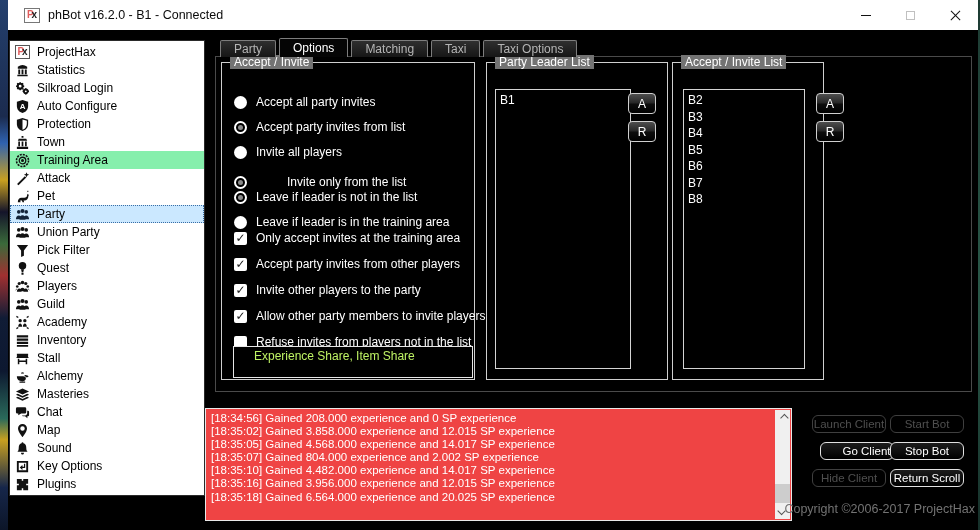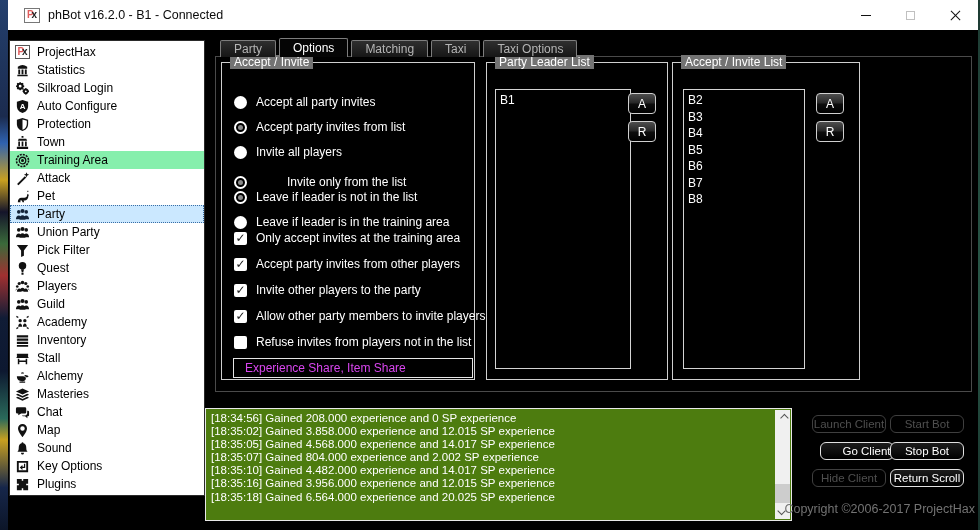--- a/index.html
+++ b/index.html
@@ -55,32 +55,32 @@
   .radio-row.gap-tight { margin-bottom:1px; }
   .radio { width:13px; height:13px; border-radius:50%; background:#fff; flex:none; position:relative; }
   .radio-row.checked .radio { background:#000; border:2px solid #fff; }
   .radio-row.checked .radio::after { content:""; position:absolute; inset:2px; border-radius:50%; background:#8a8a8a; }
   .rlbl { font-size:12px; color:#fff; white-space:nowrap; }
   .check-block { position:absolute; left:12px; top:168px; }
   .cb-row { display:flex; align-items:center; gap:9px; margin-bottom:12px; cursor:default; }
   .checkbox { width:13px; height:13px; background:#fff; border-radius:2px; flex:none; color:#181818; font-size:12px; line-height:12px; font-weight:bold; text-align:center; }
   .cb-row.checked .checkbox::after { content:"✓"; }
 
-  .share-combo { position:absolute; left:11px; bottom:1px; right:1px; height:20px; border:1px solid #e6e6e6; background:#000;
-    font-size:12px; color:#d946ef; line-height:18px; padding-left:11px; white-space:nowrap; overflow:hidden; }
+  .share-combo { position:absolute; left:11px; bottom:1px; right:1px; height:32px; border:1px solid #e6e6e6; background:#000;
+    font-size:12px; color:#bef264; line-height:18px; padding-left:20px; white-space:nowrap; overflow:hidden; }
 
   
   .listbox { position:absolute; border:1px solid #d4d4d4; background:#000; padding:2px 0 0 4px; overflow:hidden; }
   .listbox .li { font-size:12px; color:#fff; line-height:16.5px; }
   .mini-btn { position:absolute; width:28px; height:21px; border:1px solid #cfcfcf; border-radius:4px; color:#fff; font-size:12px;
     display:flex; align-items:center; justify-content:center;
     background:linear-gradient(180deg,#4e4e4e 0%,#262626 48%,#0d0d0d 52%,#000 100%); }
 
   
-  .log { position:absolute; left:205px; top:408px; width:587px; height:113px; border:1px solid #e8e8e8; background:#4d7c0f; }
+  .log { position:absolute; left:205px; top:408px; width:587px; height:113px; border:1px solid #e8e8e8; background:#ef4444; }
   .log-lines { position:absolute; left:5px; top:3px; right:20px; }
   .log-line { font-size:11.5px; color:#fff; line-height:13.1px; white-space:nowrap; }
   .scrollbar { position:absolute; top:1px; right:1px; bottom:1px; width:15px; background:#f0f0f0; }
   .sb-btn { position:absolute; left:0; width:15px; height:16px; background:#f0f0f0; display:flex; align-items:center; justify-content:center; }
   .sb-up { top:0; } .sb-down { bottom:0; }
   .chev { width:6px; height:6px; border-left:1.6px solid #555; border-bottom:1.6px solid #555; }
   .sb-up .chev { transform:rotate(135deg) translate(-1px,-1px); }
   .sb-down .chev { transform:rotate(-45deg) translate(-1px,-1px); }
   .sb-thumb { position:absolute; left:0; top:74px; width:15px; height:22px; background:#cdcdcd; }
 
@@ -416,21 +416,21 @@
 
   <div class="groupbox" style="left:486px; top:62px; width:182px; height:318px;">
     <span class="gb-title">Party Leader List</span>
     <div class="listbox" style="left:8px; top:26px; width:136px; height:280px;">
       <div class="li">B1</div>
     </div>
     <div class="mini-btn" style="left:141px; top:30px;">A</div>
     <div class="mini-btn" style="left:141px; top:58px;">R</div>
   </div>
 
-  <div class="groupbox" style="left:672px; top:62px; width:188px; height:318px;padding-left:10px;">
+  <div class="groupbox" style="left:672px; top:62px; width:152px; height:318px;padding-left:10px;">
     <span class="gb-title">Accept / Invite List</span>
     <div class="listbox" style="left:10px; top:26px; width:122px; height:280px;">
       <div class="li">B2</div>
       <div class="li">B3</div>
       <div class="li">B4</div>
       <div class="li">B5</div>
       <div class="li">B6</div>
       <div class="li">B7</div>
       <div class="li">B8</div>
     </div>

